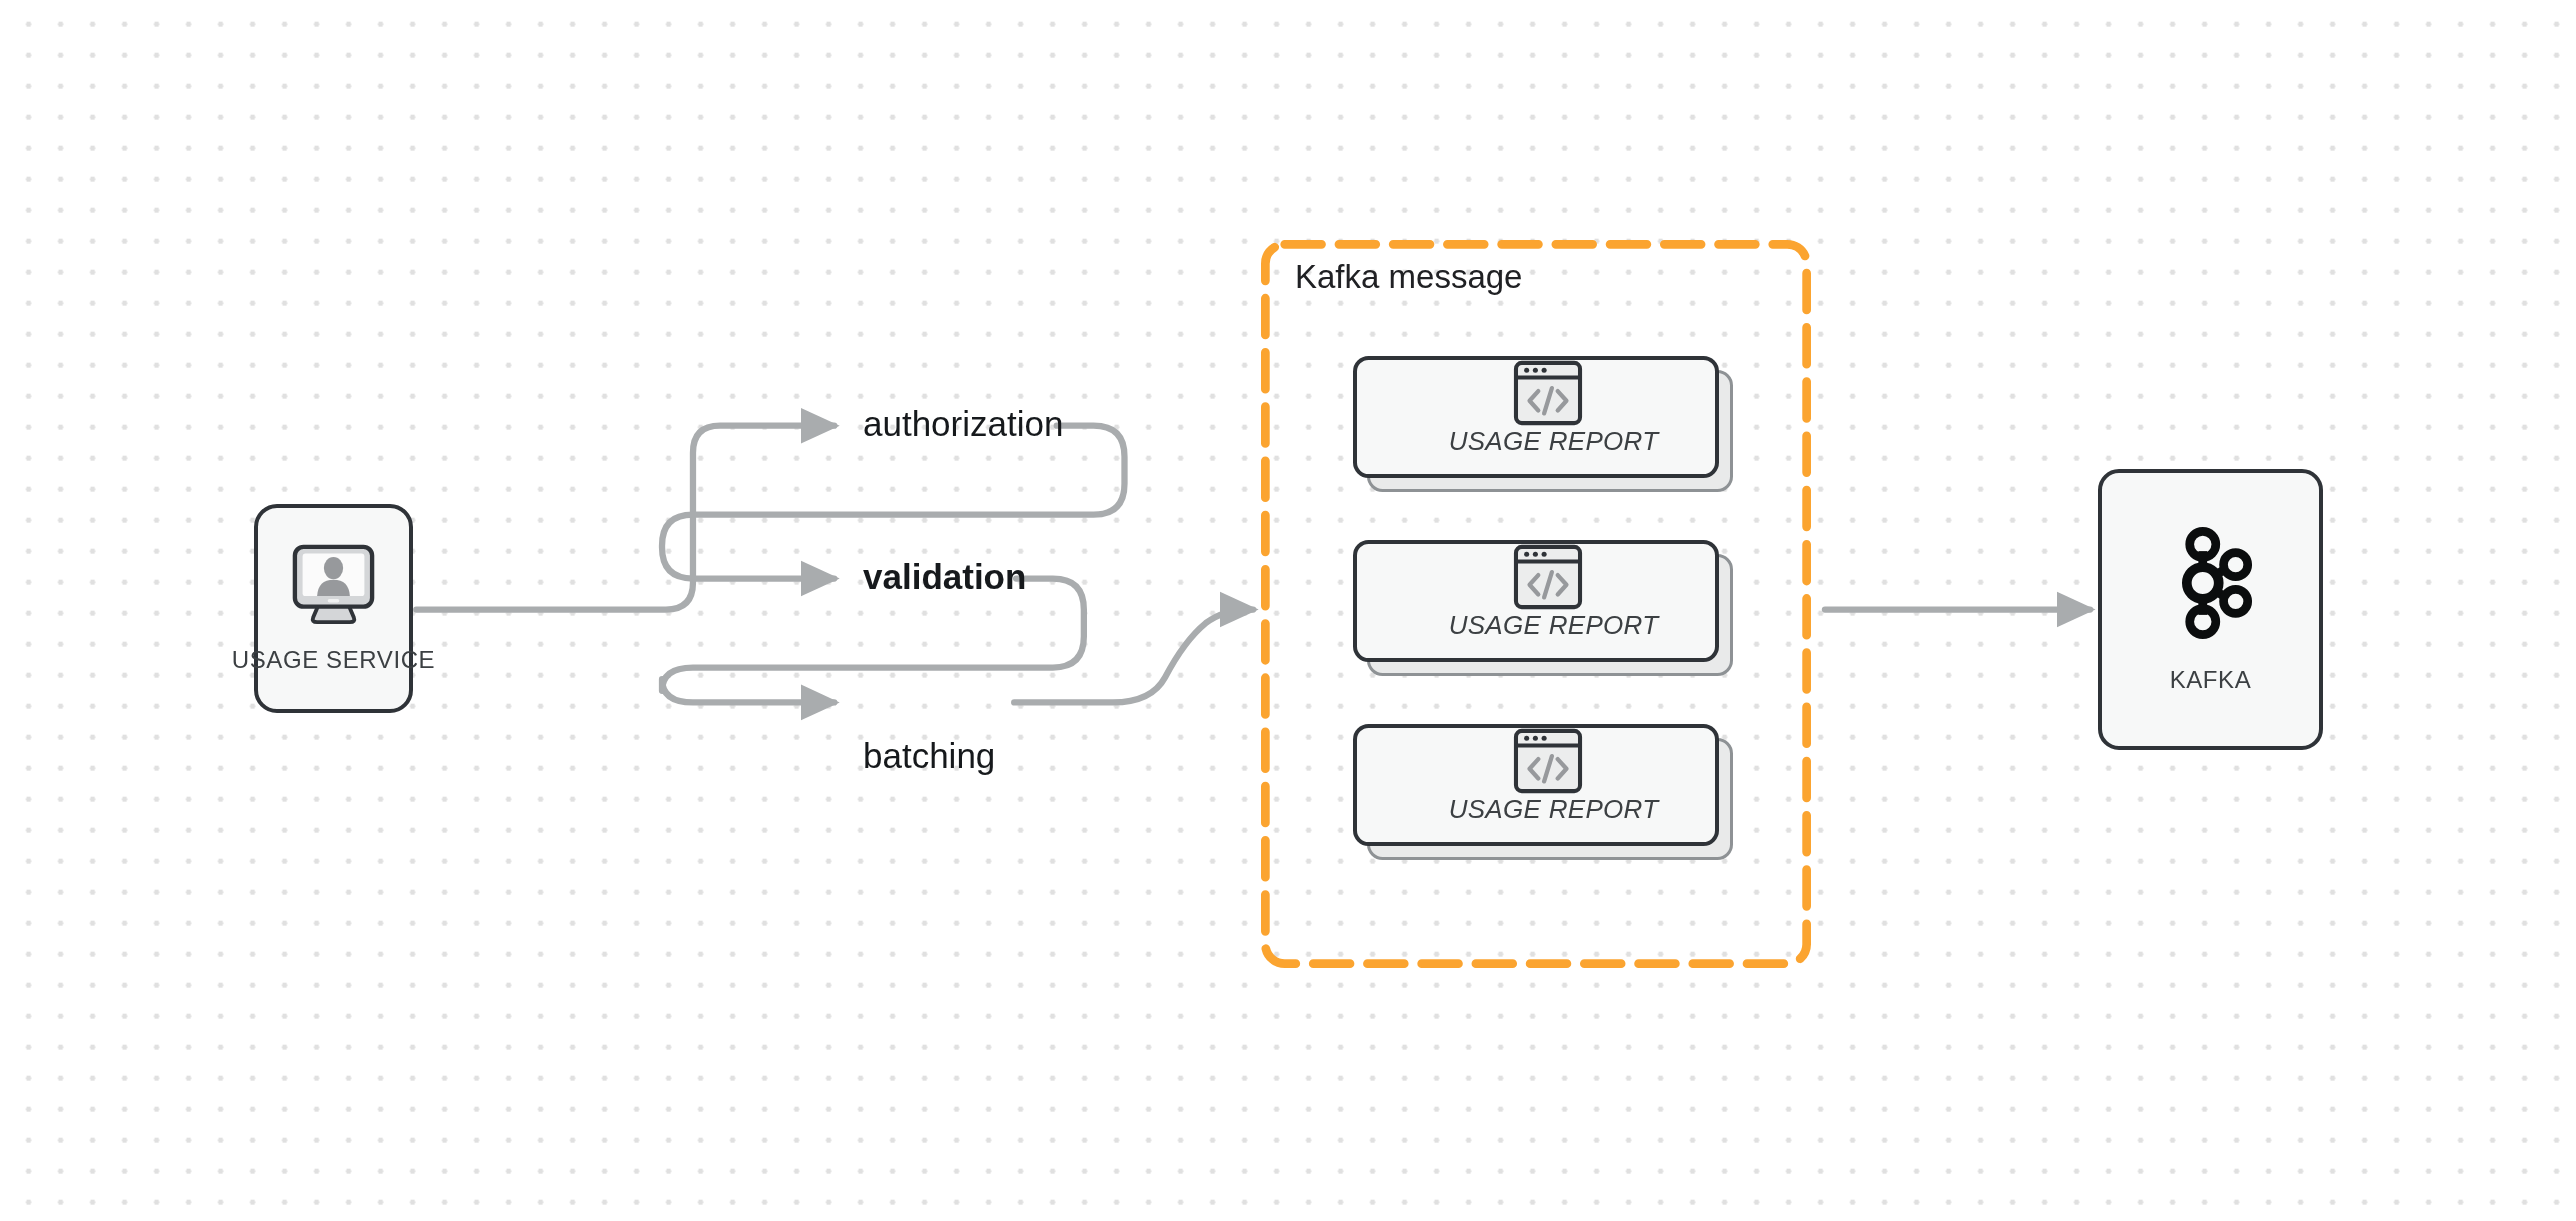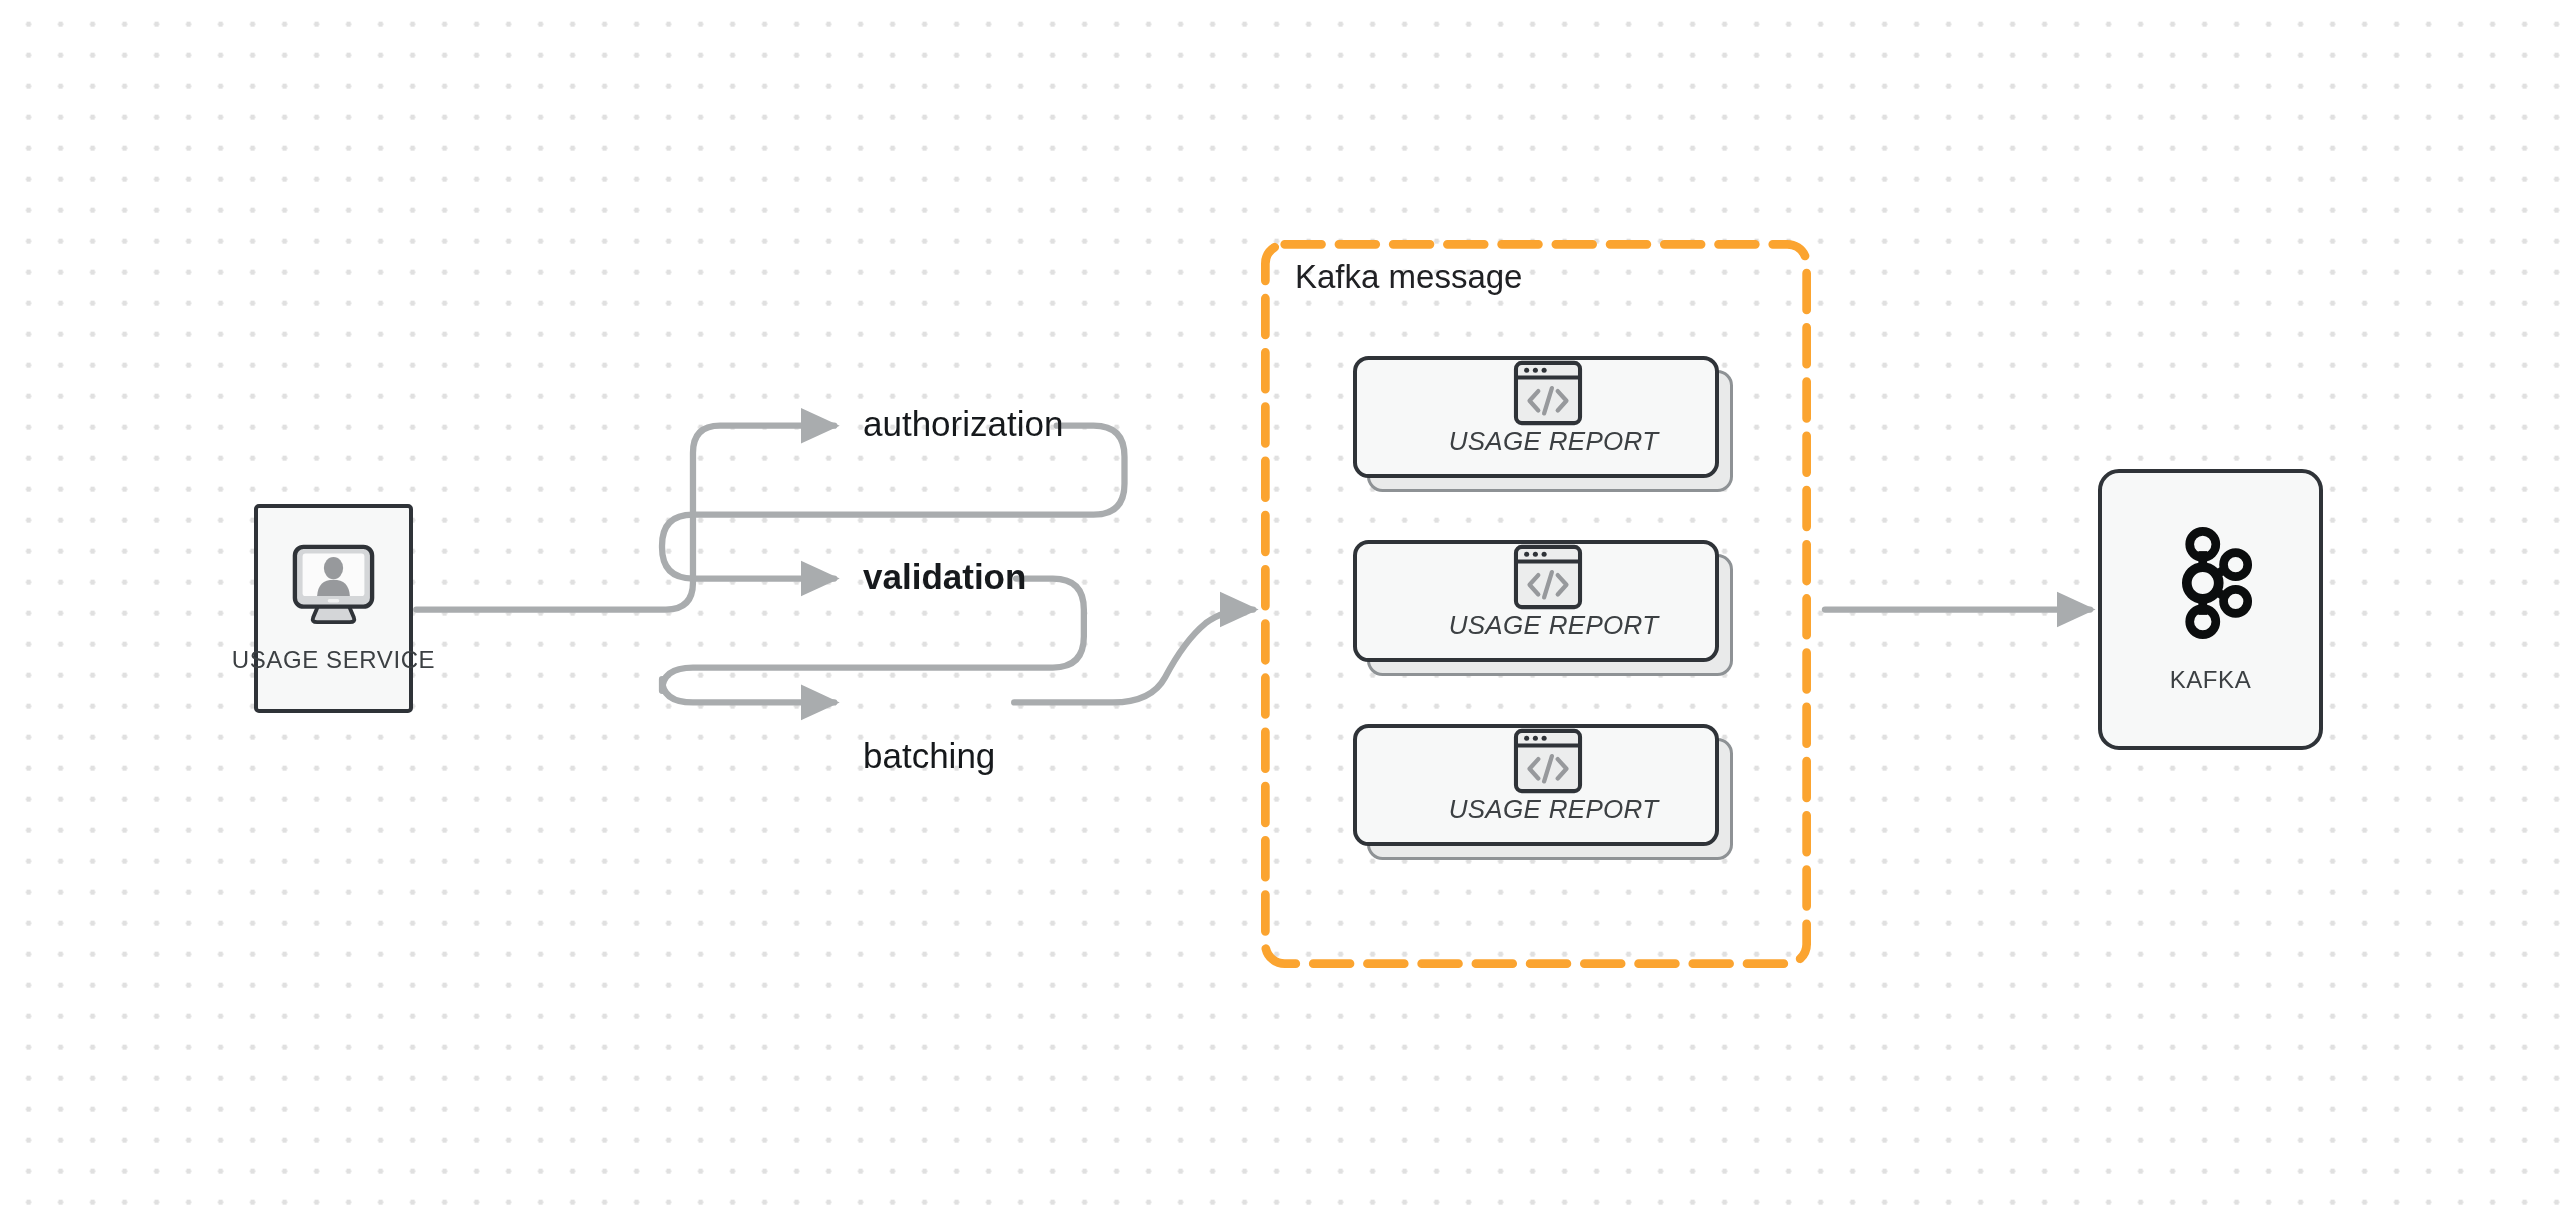--- a/index.html
+++ b/index.html
@@ -30,21 +30,21 @@
     height: 1221px;
     pointer-events: none;
   }
 
   
   .node {
     position: absolute;
     box-sizing: border-box;
     background: #f7f8f8;
     border: 4.8px solid #2f3338;
-    border-radius: 5px;
+    border-radius: 23px;
     display: flex;
     flex-direction: column;
     align-items: center;
     justify-content: center;
   }
   .node-label {
     font-size: 24px;
     letter-spacing: 0.6px;
     color: #3c4043;
     text-align: center;

